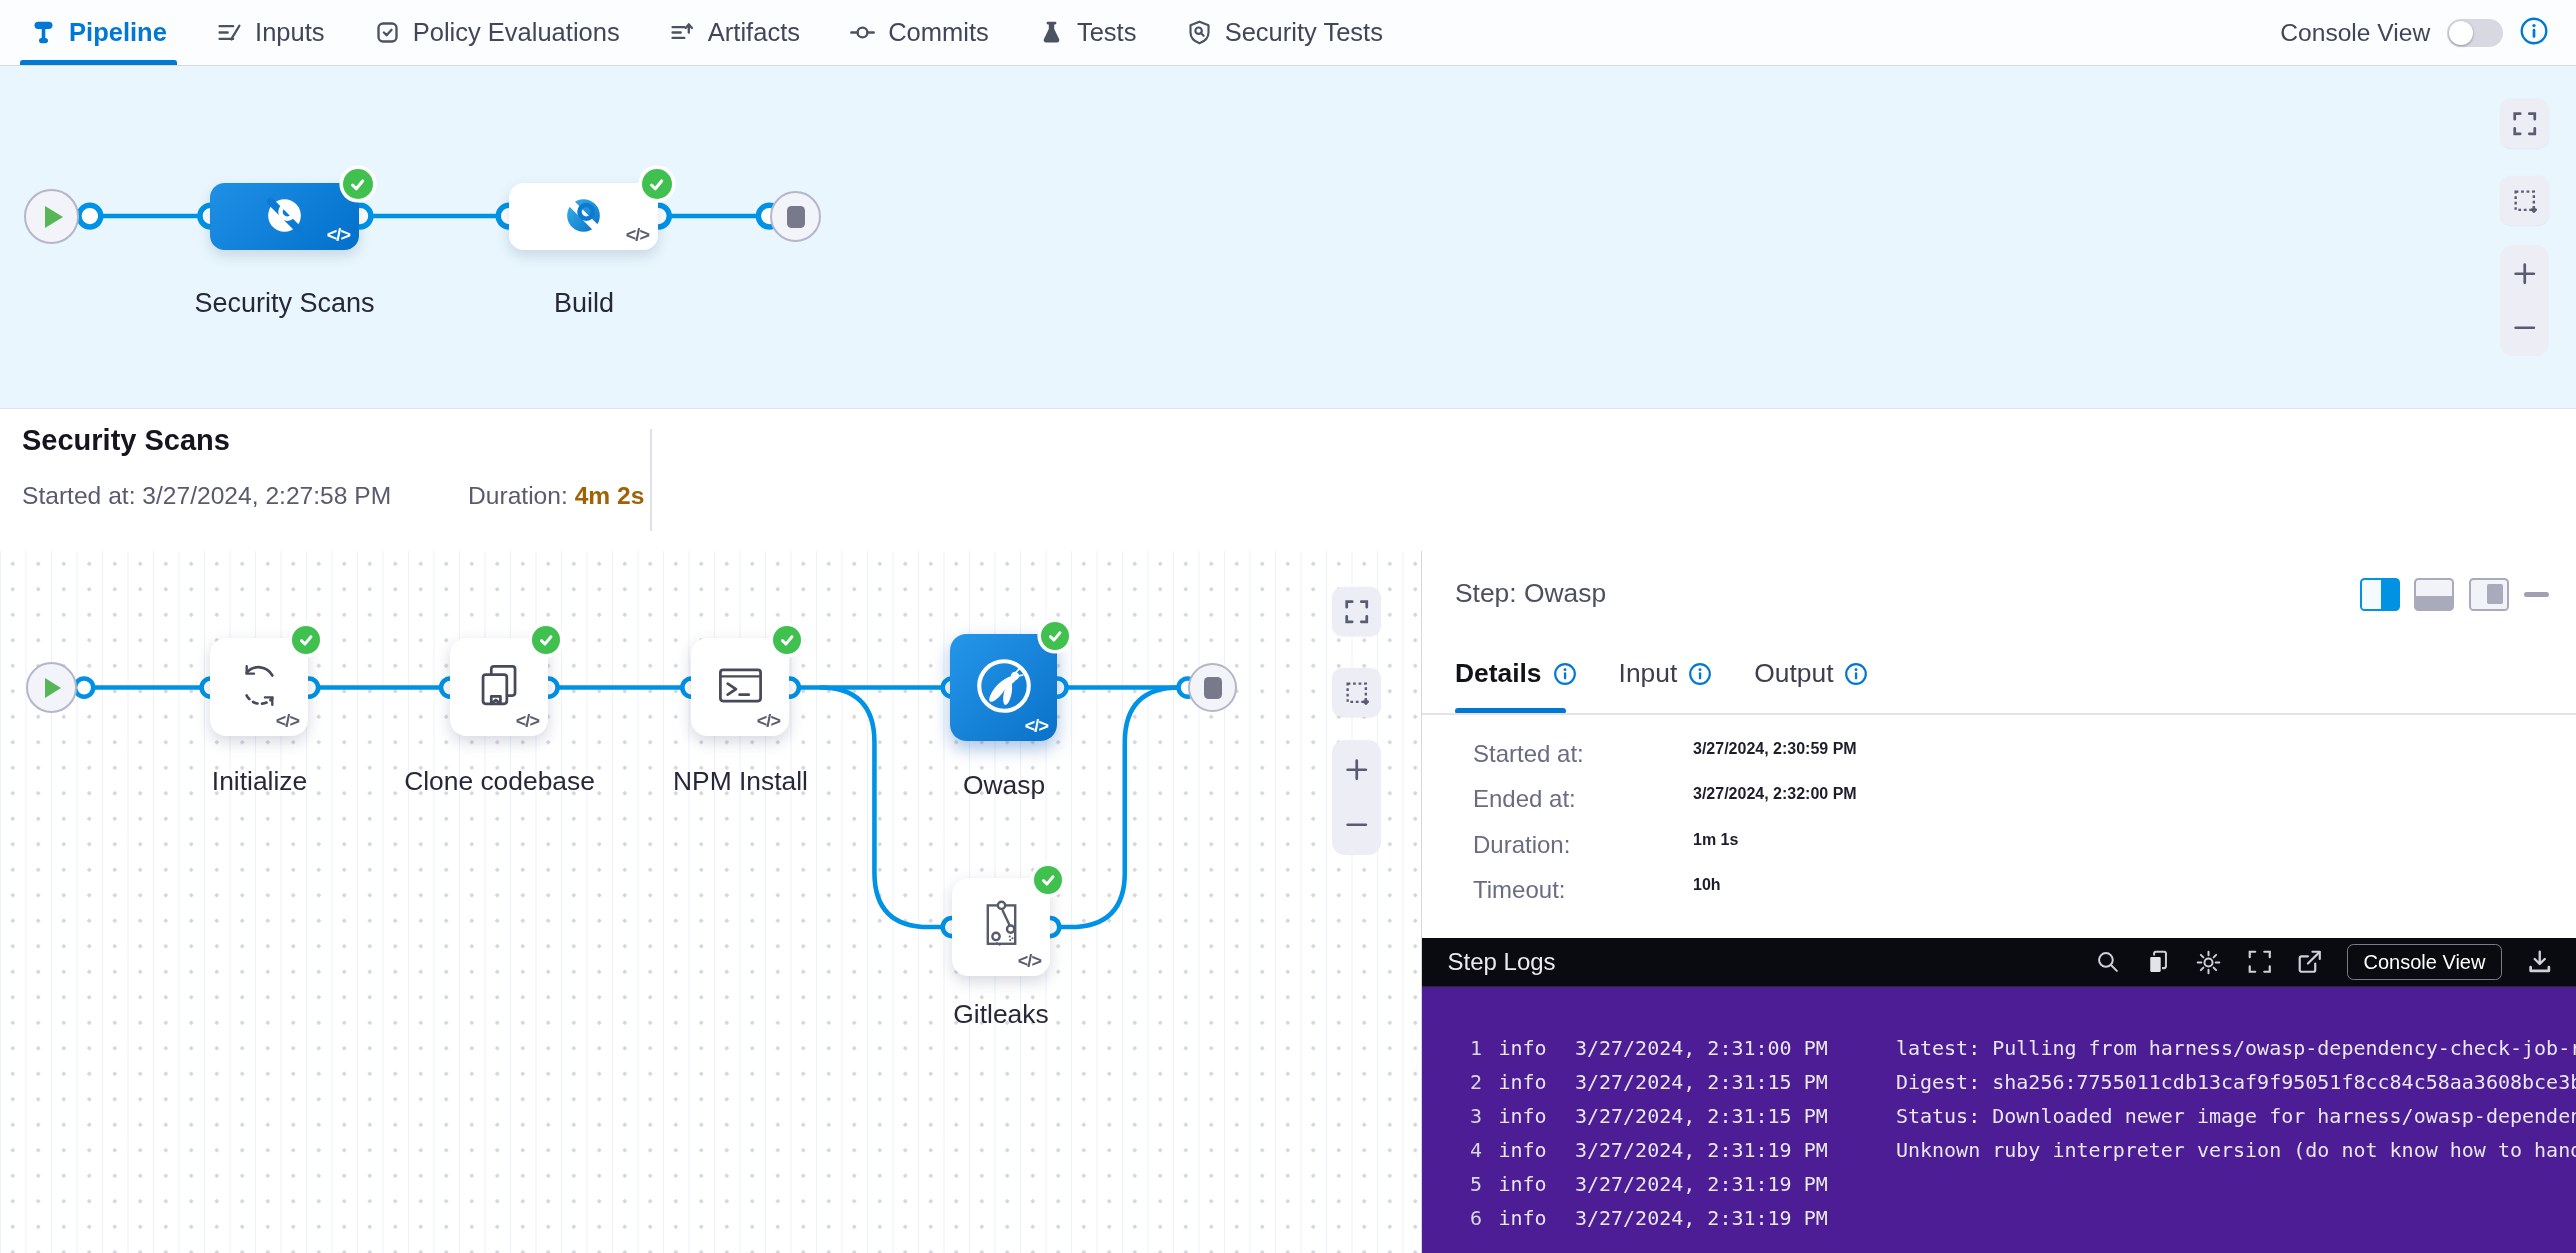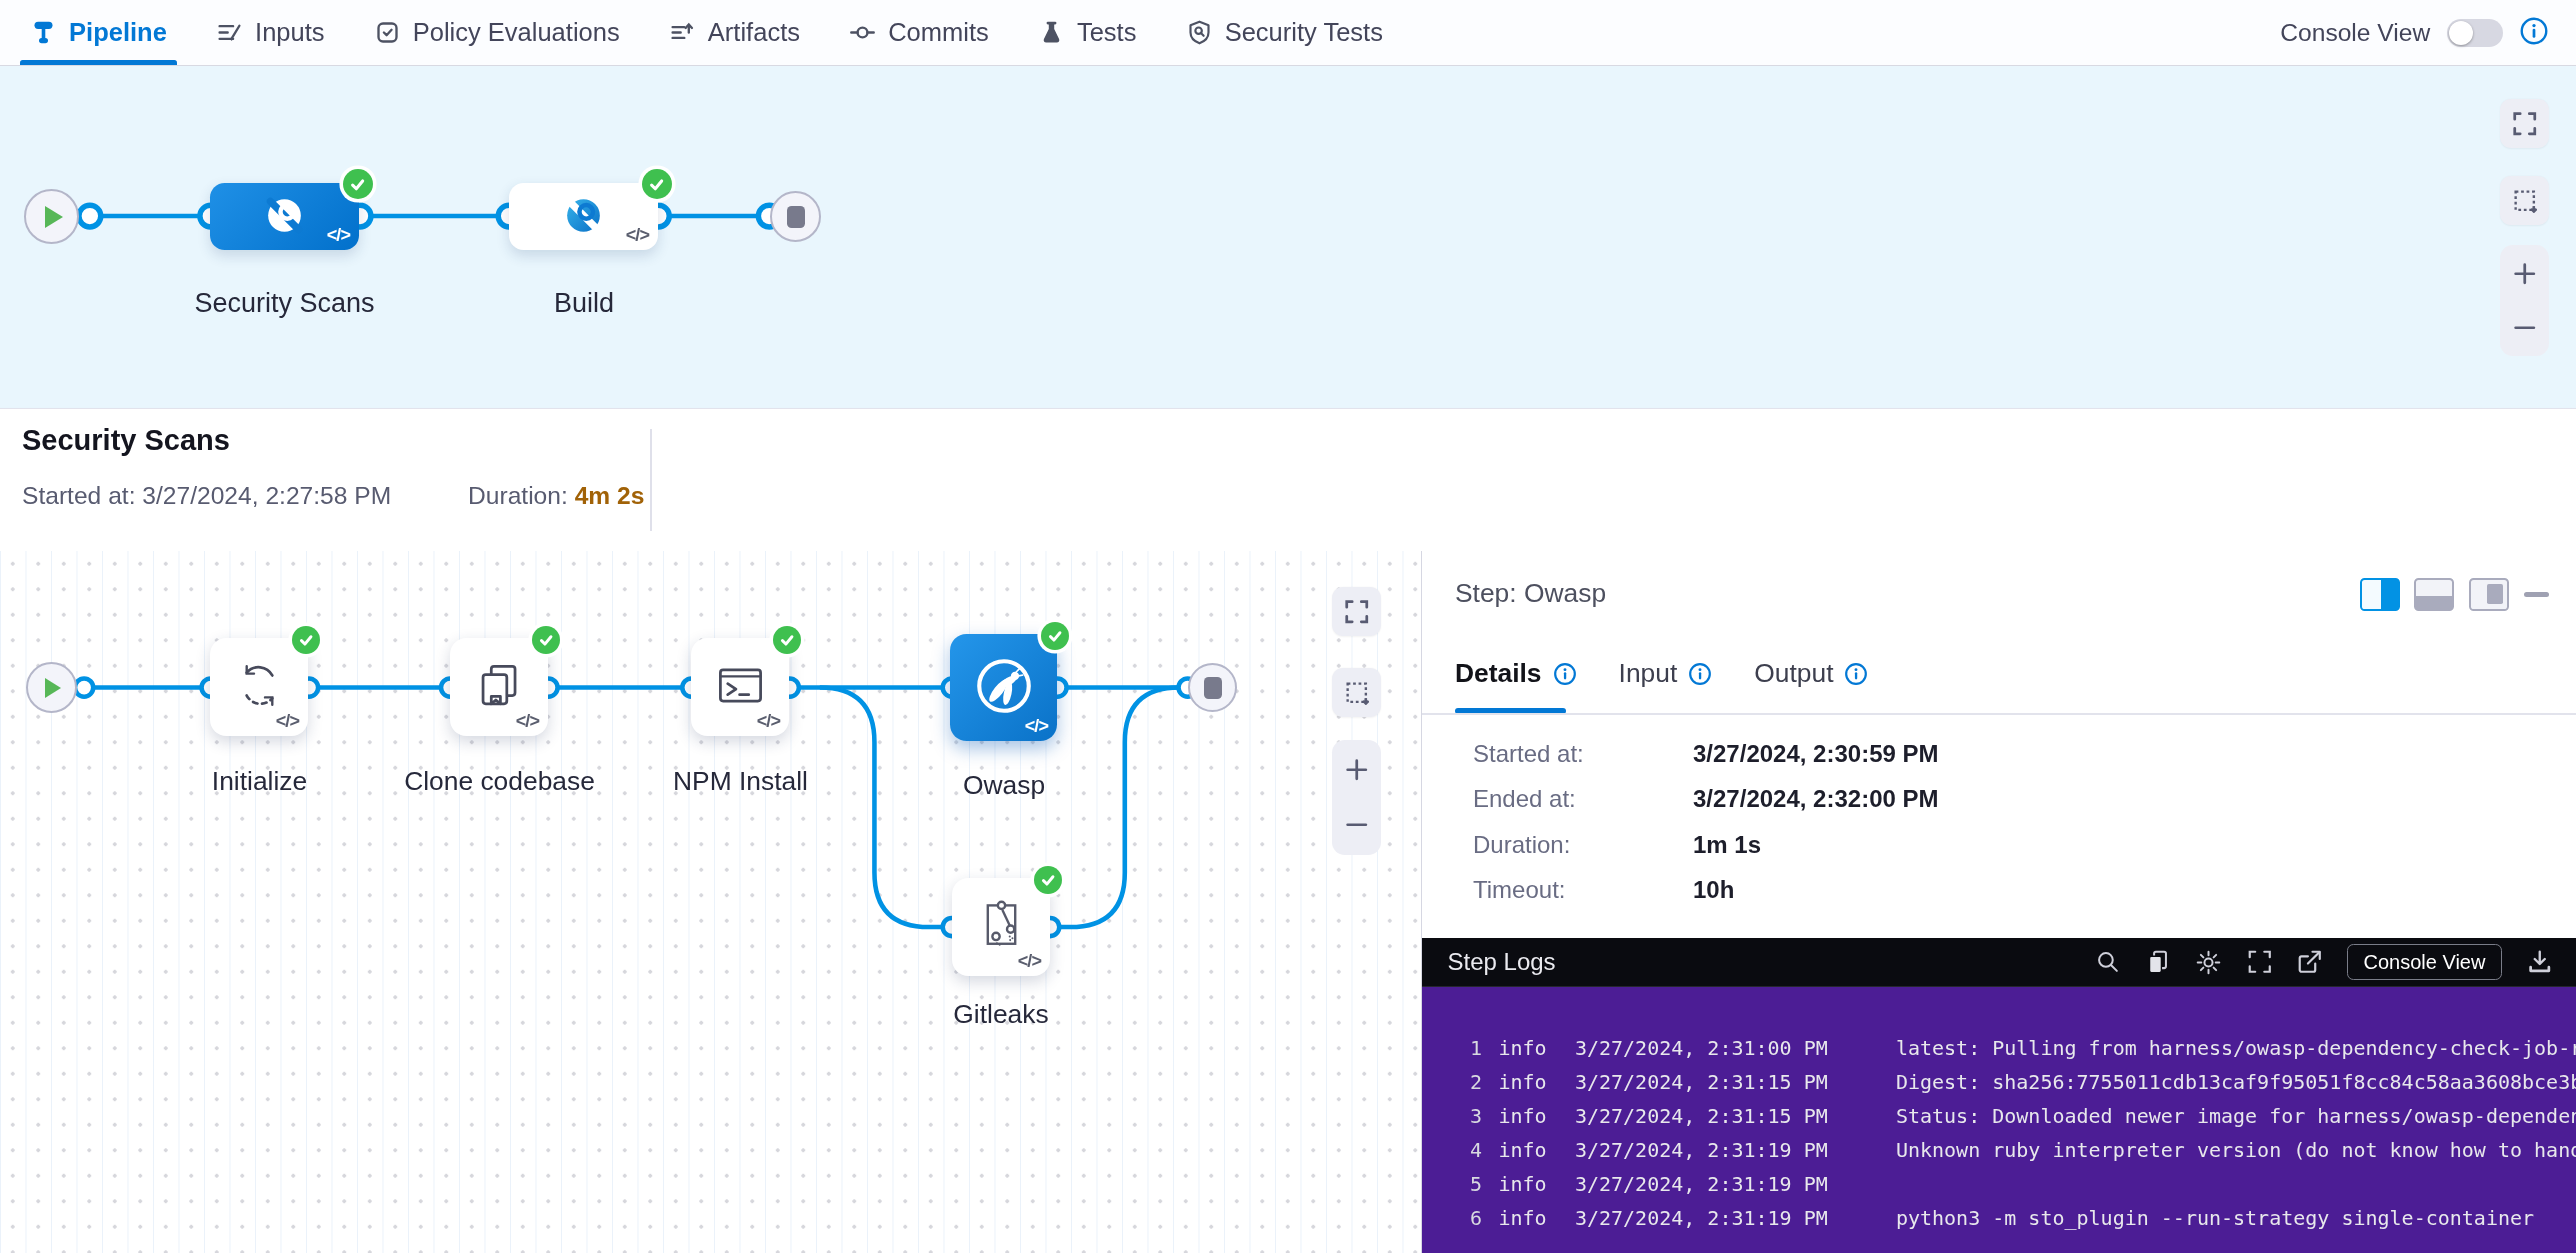--- a/index.html
+++ b/index.html
@@ -90,21 +90,21 @@
 
   .tabs-row { position:absolute; left:33px; top:107px; display:flex; gap:42px; }
   .ptab { display:flex; align-items:center; gap:11px; font-size:26.4px; color:#3d3f4e; cursor:pointer; position:relative; }
   .ptab.active { font-weight:700; color:#121319; }
   .tab-underline { position:absolute; left:33px; top:157px; width:111px; height:5.5px; border-radius:3.6px; background:#0278d5; }
   .tabs-divider { position:absolute; left:0; right:0; top:162px; height:1.8px; background:#e2e3ec; }
 
   .details { position:absolute; left:51px; top:189px; }
   .detail-row { display:flex; margin-bottom:17.3px;gap:41px; }
   .detail-row .dlabel { width:179px; font-size:24px; color:#696c83; }
-  .detail-row .dvalue { font-size:24px; font-weight:700; color:#1d1e2b; }
+  .detail-row .dvalue { font-size:16px; font-weight:700; color:#1d1e2b; }
 
   
   .logs { position:absolute; left:0; right:0; top:387px; bottom:0; background:#4c1d95; }
   .logs-header { position:absolute; top:0; left:0; right:0; height:49px; background:#0a0b10;
                  border-bottom:1.8px solid #25262e; display:flex; align-items:center; }
   .logs-title { margin-left:25.5px; font-size:24px; color:#eaeaef; }
   .logs-actions { margin-left:auto; display:flex; align-items:center; gap:24.6px; padding-right:24px; }
   .logs-actions .aicon { display:flex; cursor:pointer; }
   .console-btn { border:1.8px solid #7a7d89; border-radius:6.4px; color:#fff; font-size:20px;
                  padding:5.5px 15.5px; cursor:pointer; white-space:nowrap; }
@@ -592,20 +592,19 @@
         </div>
         <div class="log-line">
           <span class="log-num">5</span>
           <span class="log-level">info</span>
           <span class="log-time">3/27/2024, 2:31:19 PM</span>
         </div>
         <div class="log-line">
           <span class="log-num">6</span>
           <span class="log-level">info</span>
           <span class="log-time">3/27/2024, 2:31:19 PM</span>
-          <span class="log-msg">python3 -m sto_plugin --run-strategy single-container</span>
         </div>
       </div>
     </div>
   </aside>
 
 </div>
 
 
 </body></html>

